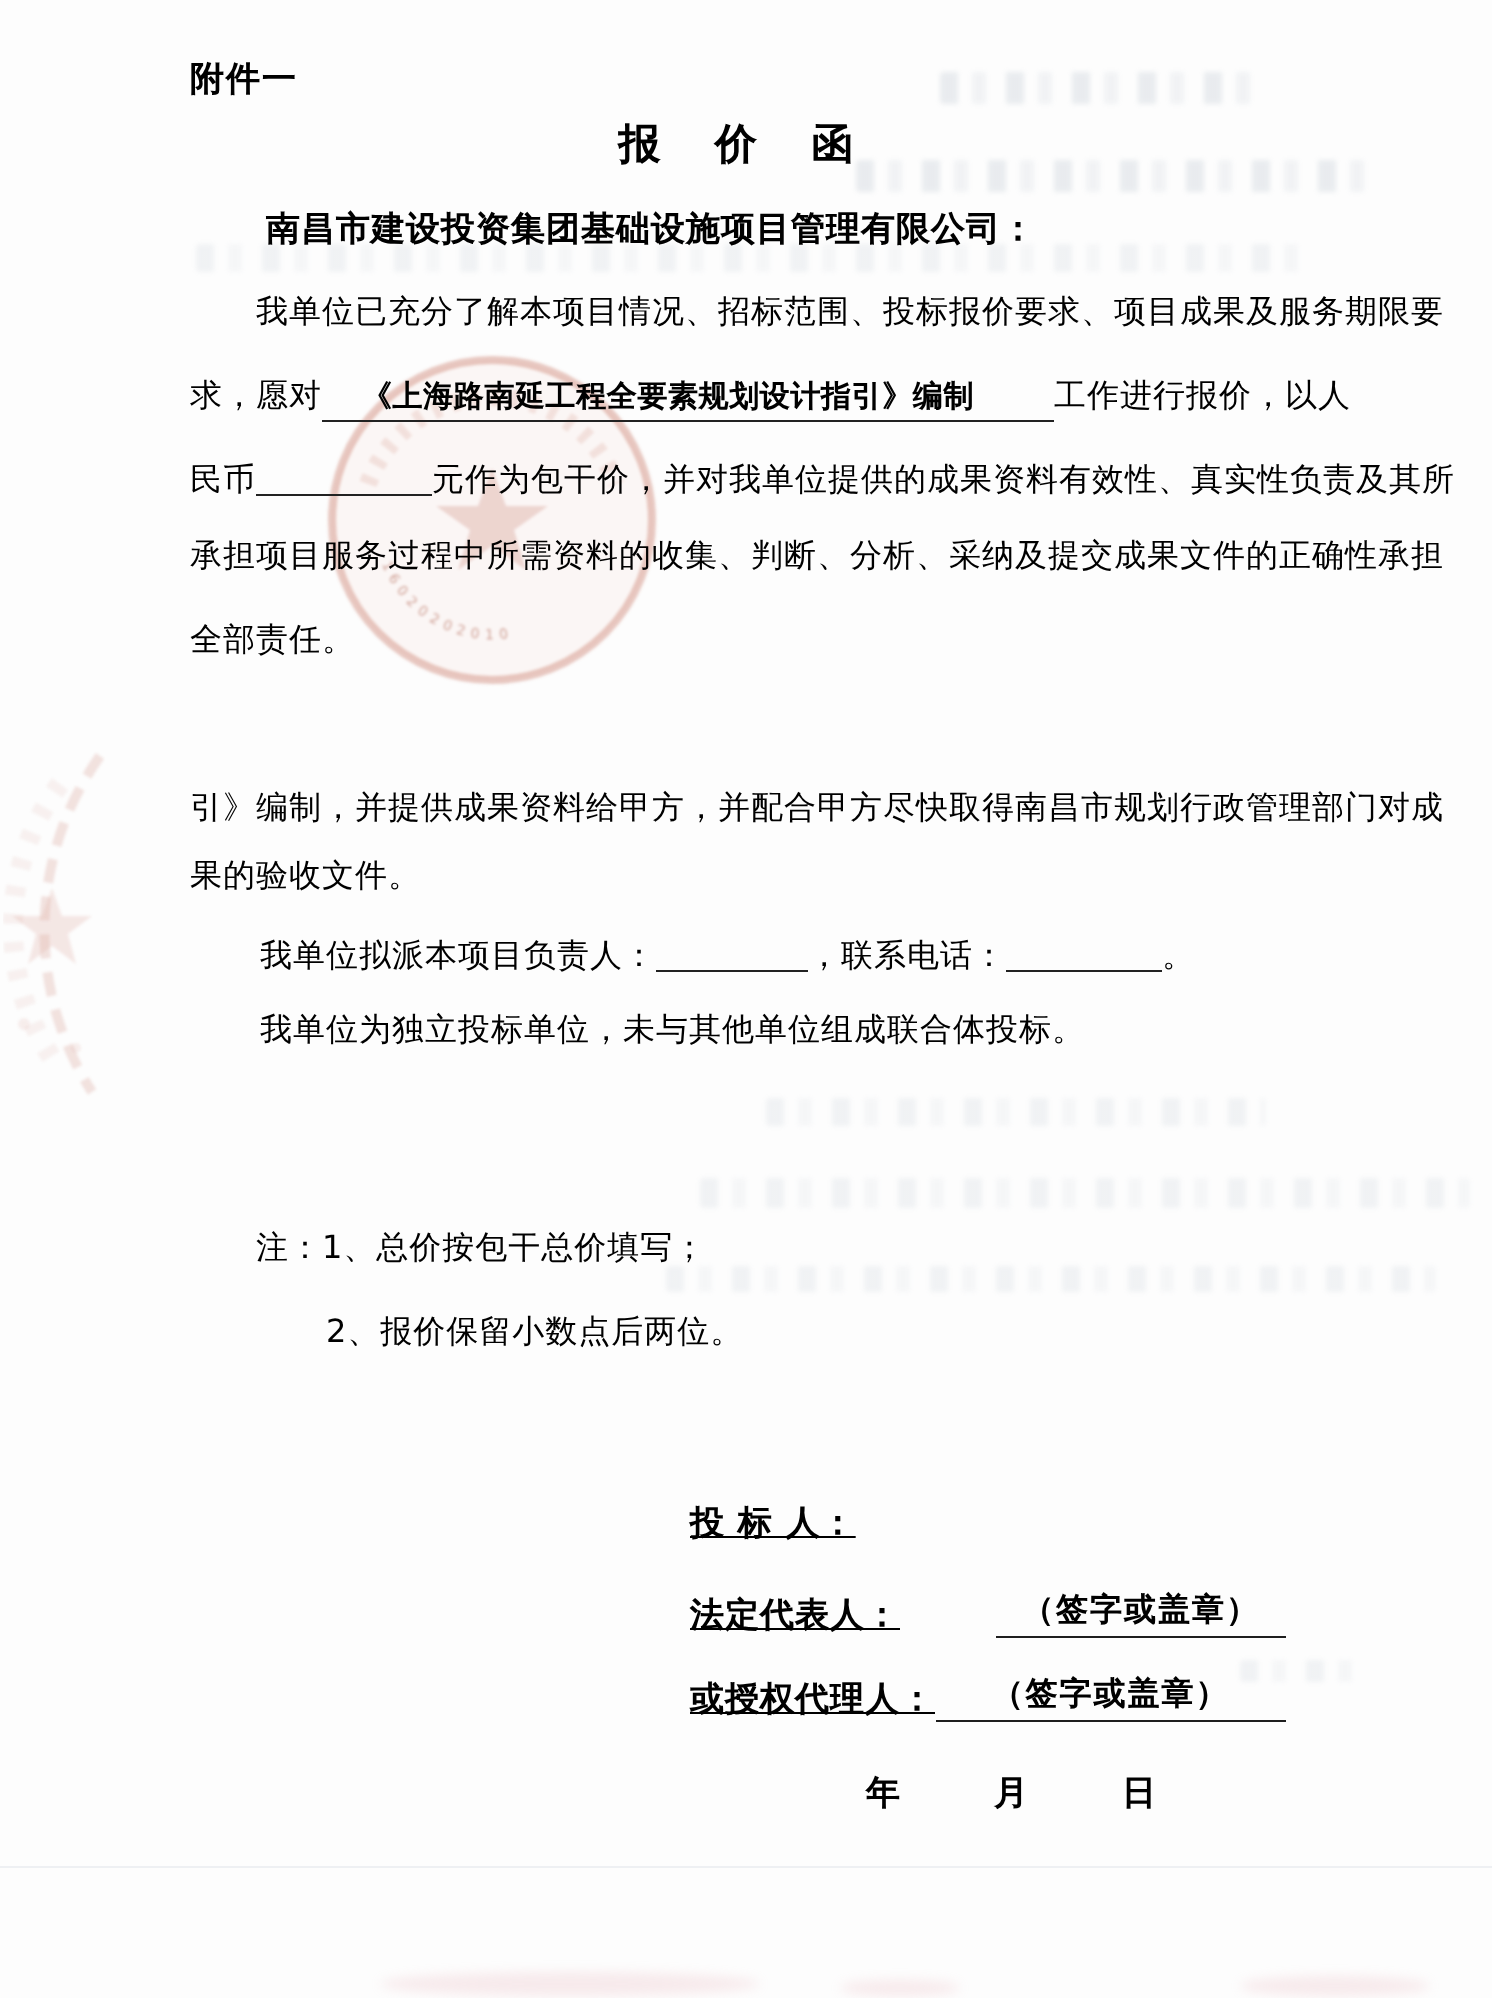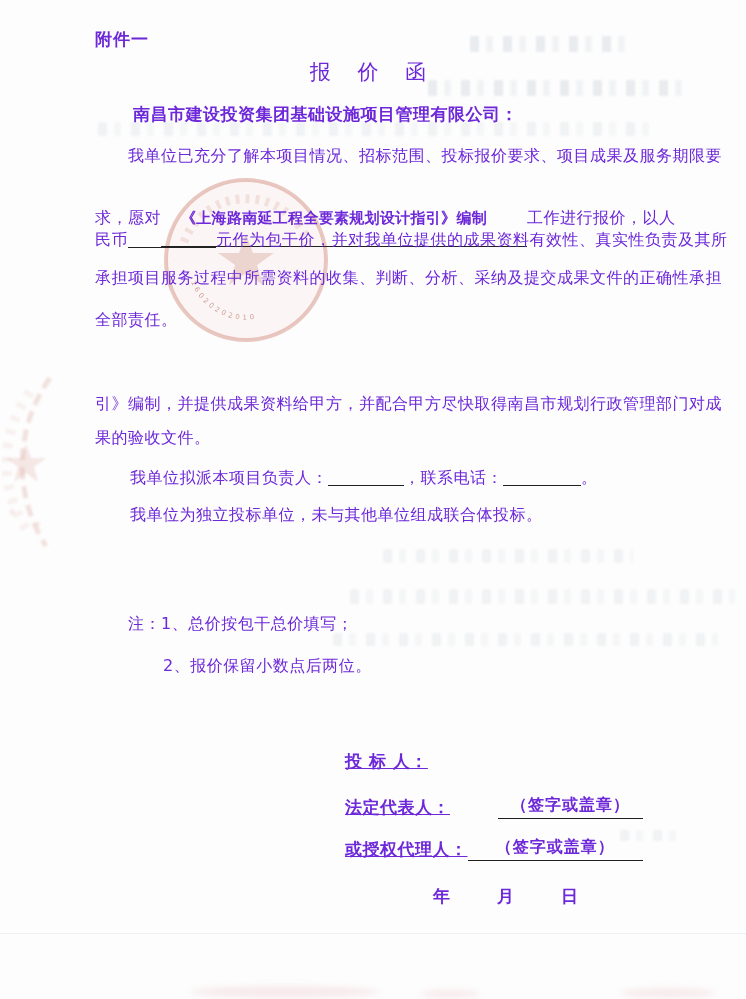--- a/index.html
+++ b/index.html
@@ -1,28 +1,28 @@
 <!DOCTYPE html>
 <html><head>
 <meta charset="utf-8">
 <style>
   html,body{margin:0;padding:0;background:#ffffff;}
   .page{
     position:relative;width:746px;height:999px;background:#fdfdfd;
     overflow:hidden;font-family:"DejaVu Sans","Liberation Sans",sans-serif;
-    color:#6d28d9;
+    color:#000000;
   }
   .abs{position:absolute;white-space:nowrap;}
   .body-line{font-size:16px;letter-spacing:.5px;}
-  .title{left:0;right:0;text-align:center;font-size:21px;font-weight:normal;letter-spacing:10px;}
+  .title{left:0;right:0;text-align:center;font-size:21px;font-weight:bold;letter-spacing:10px;}
   .attach{left:95px;font-size:17px;font-weight:bold;letter-spacing:1px;}
   .addressee{left:97px;font-size:17px;font-weight:bold;letter-spacing:.5px;margin-left:36px;}
   .blank{display:inline-block;border-bottom:1.6px solid #222;vertical-align:-3px;}
   .w88{width:88px;} .w76{width:76px;} .w78{width:78px;}
-  .u-wrap{display:inline-block;border-bottom:1.6px solid #222;padding:0 40px 18px 20px;margin-top:20px;}
+  .u-wrap{display:inline-block;border-bottom:1.6px solid #222;padding:0 40px 2px 20px;}
   .u-wrap .filled{font-weight:bold;font-size:15px;letter-spacing:.3px;}
   .note{font-size:16px;letter-spacing:.5px;margin-top:28px;}
   .sigrow{position:absolute;left:345px;width:298px;display:flex;align-items:flex-end;}
   .siglabel{font-weight:bold;font-size:17px;letter-spacing:.5px;white-space:nowrap;text-decoration:underline;}
   .sigline{flex:1;border-bottom:1.7px solid #1e1e1e;text-align:center;font-weight:bold;
            font-size:16px;letter-spacing:1px;padding-bottom:2px;white-space:nowrap;}
   .daterow{position:absolute;left:433px;top:885px;display:flex;gap:47px;
            font-size:17px;font-weight:bold;}
   
   .ghost{position:absolute;border-radius:2px;filter:blur(1.3px);opacity:.55;

